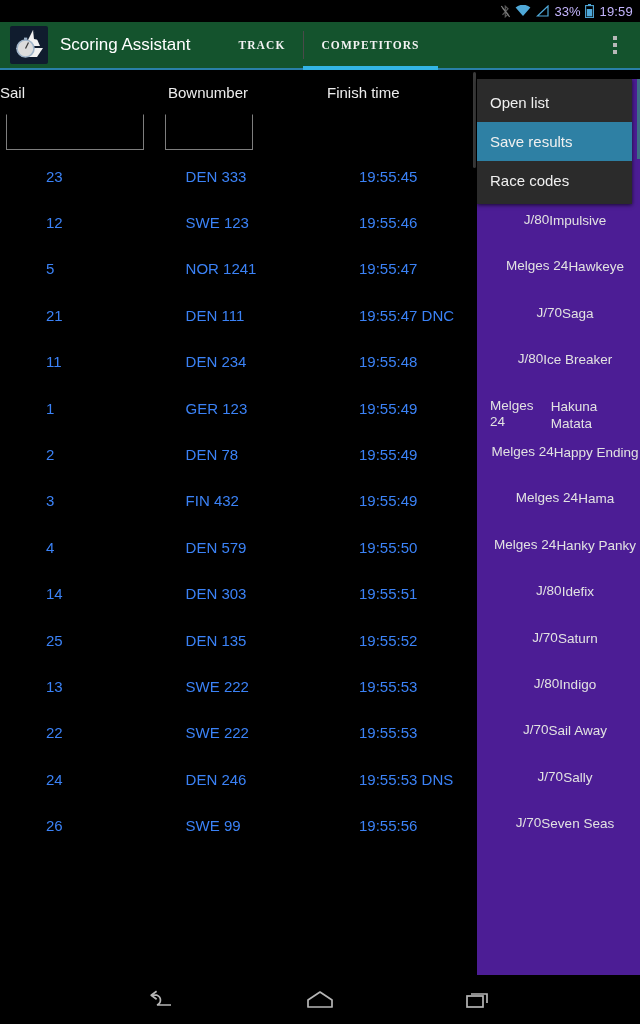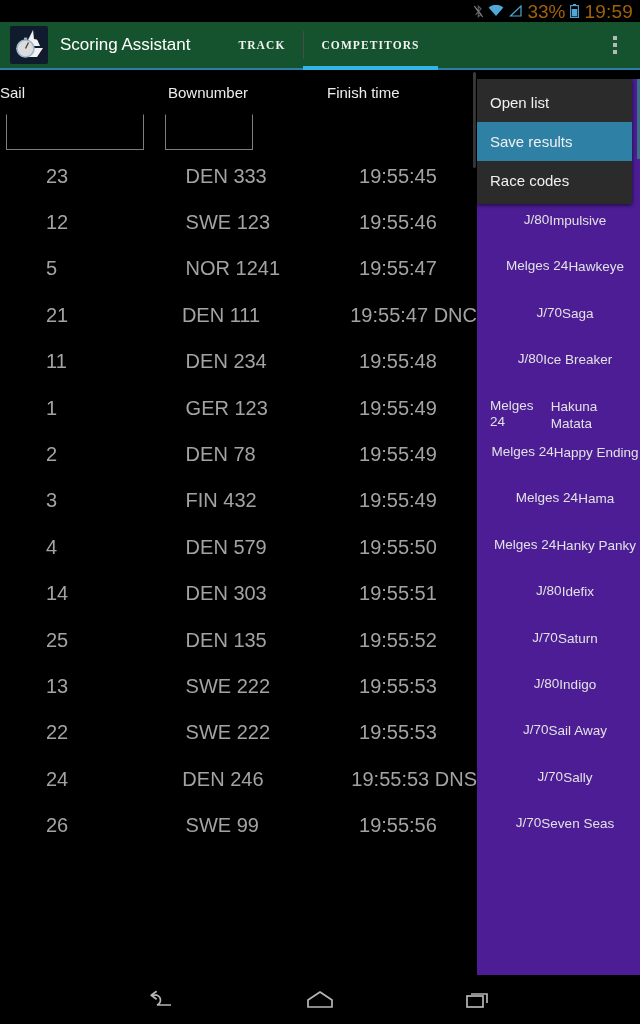--- a/index.html
+++ b/index.html
@@ -21,22 +21,22 @@
     height: 22px;
     width: 100%;
     background: #000;
     display: flex;
     align-items: center;
     justify-content: flex-end;
     padding-right: 7px;
     box-sizing: border-box;
   }
   .statusbar .sb-item {
-    color: #a16207;
-    font-size: 19px;
+    color: #c4b5fd;
+    font-size: 13px;
     line-height: 13px;
     margin-left: 5px;
     display: flex;
     align-items: center;
   }
   .sb-clock { font-size: 14px; letter-spacing: .2px; }
 
   
   .actionbar {
     height: 46px;
@@ -166,22 +166,22 @@
   .edit.bow  { width: 138px; margin-left: 6px; }
   .edit.sail { width: 88px;  margin-left: 21px; }
 
   .rows { }
   .trow {
     display: flex;
     height: 46.4px;
     align-items: center;
   }
   .td {
-    font-size: 20px;
-    color: #a3a3a3;
+    font-size: 15px;
+    color: #3b82f6;
     white-space: nowrap;
     padding-left: 46px;
   }
 
   
   .table-scroll {
     position: absolute;
     right: 1px;
     top: 2px;
     width: 3px;

